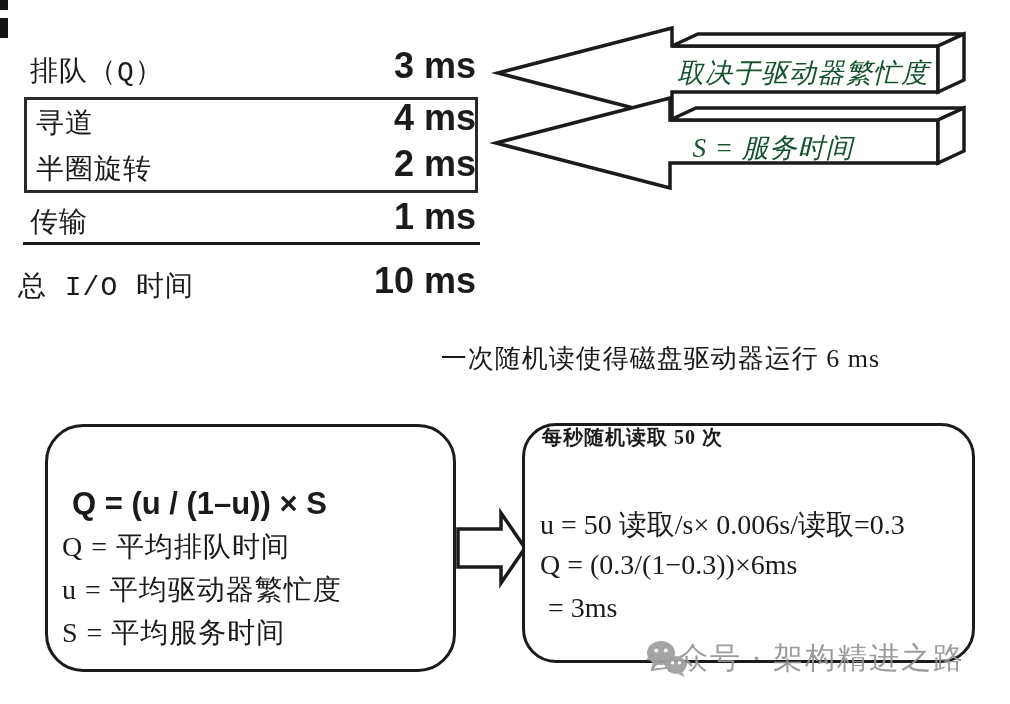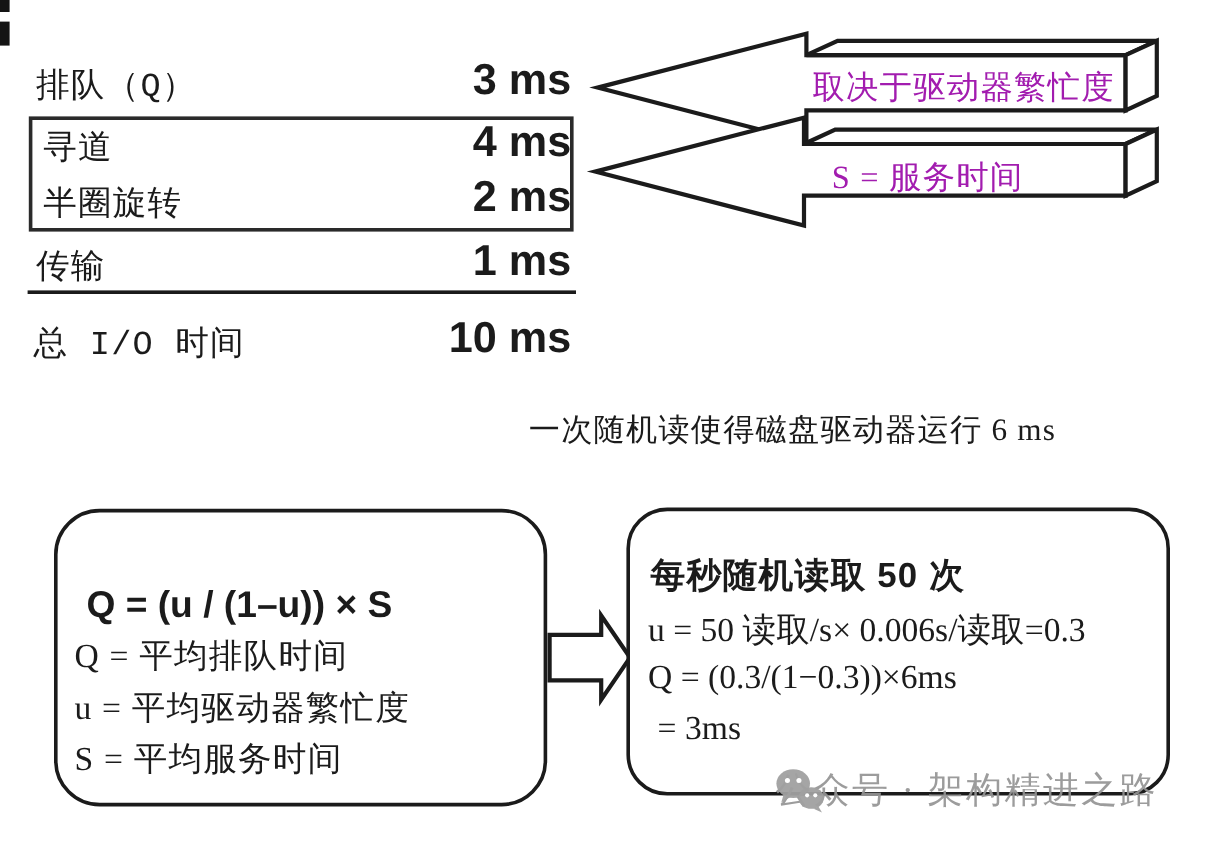--- a/index.html
+++ b/index.html
@@ -12,38 +12,38 @@
 
   .lbl{ position:absolute; font-size:28px; letter-spacing:1px; white-space:nowrap;font-family:Liberation Mono, monospace; }
   .val{ position:absolute; left:260px; width:216px; text-align:right;
         font-family:"Liberation Sans","DejaVu Sans",sans-serif; font-weight:bold;
         font-size:36px; white-space:nowrap; }
   .groupbox{ position:absolute; left:24px; top:97px; width:454px; height:96px;
         border:3px solid #2a2a2a; }
   .rule{ position:absolute; left:23px; top:242px; width:457px; height:3px; background:#1b1b1b; }
 
   .arrowlabel{ position:absolute; font-size:27px; letter-spacing:1px; text-align:center;
-        color:#a21caf; white-space:nowrap; }
+        color:#14532d; white-space:nowrap;font-style:italic; }
 
   .caption{ position:absolute; left:80px; top:341px; width:800px; text-align:right;
         font-size:26px; letter-spacing:1px; white-space:nowrap; }
 
   .roundbox{ position:absolute; border:3px solid #1b1b1b; border-radius:38px; background:#fff; }
   .box-left{ left:45px; top:424px; width:411px; height:248px; }
   .box-right{ left:522px; top:423px; width:453px; height:240px; border-radius:34px; }
 
   .formula{ position:absolute; left:72px; top:446px;
         font-family:"Liberation Sans","DejaVu Sans",sans-serif; font-weight:bold;
         font-size:31px; white-space:nowrap;margin-top:40px; }
   .defline{ position:absolute; left:62px; font-size:28px; letter-spacing:1px; white-space:nowrap; }
   .d1{ top:528px; } .d2{ top:571px; } .d3{ top:614px; }
 
-  .ex-title{ position:absolute; left:542px; top:460px;
-        font-family:Liberation Sans, sans-serif; font-weight:bold;
-        font-size:29px; letter-spacing:1px; white-space:nowrap; }
+  .ex-title{ position:absolute; left:542px; top:424px;
+        font-family:Liberation Serif, serif; font-weight:bold;
+        font-size:20px; letter-spacing:1px; white-space:nowrap; }
   .exline{ position:absolute; font-size:28px; white-space:nowrap; }
   .e1{ left:540px; top:506px; } .e2{ left:540px; top:549px; } .e3{ left:548px; top:592px; }
 
   svg{ position:absolute; overflow:visible; }
   .shape{ fill:#ffffff; stroke:#1b1b1b; stroke-width:3.5; stroke-linejoin:miter; }
 
   .watermark{ position:absolute; left:646px; top:638px; display:flex; align-items:center;
         gap:10px; color:rgba(148,148,148,0.92); z-index:5; }
   .watermark .wm-text{ font-size:30px; letter-spacing:2px; white-space:nowrap; }
 </style>
@@ -62,21 +62,21 @@
   <div class="lbl" style="left:36px; top:104px">寻道</div>
   <div class="val" style="top:97px">4 ms</div>
   <div class="lbl" style="left:36px; top:150px">半圈旋转</div>
   <div class="val" style="top:143px">2 ms</div>
 
   <div class="lbl" style="left:30px; top:203px">传输</div>
   <div class="val" style="top:196px">1 ms</div>
 
   <div class="rule"></div>
 
-  <div class="lbl" style="left:28px; top:267px">总 I/O 时间</div>
+  <div class="lbl" style="left:18px; top:267px">总 I/O 时间</div>
   <div class="val" style="top:260px">10 ms</div>
 
   <svg style="left:486px; top:14px" width="504" height="195" viewBox="0 0 504 195">
 
     <g>
       <polygon class="shape" points="12,59 186,14 186,32 452,32 452,78 186,78 186,104"></polygon>
       <polygon class="shape" points="186,32 212,20 478,20 452,32"></polygon>
       <polygon class="shape" points="452,32 478,20 478,66 452,78"></polygon>
     </g>
 

